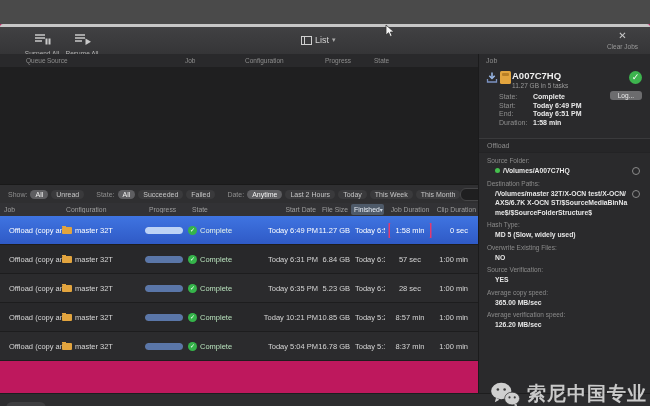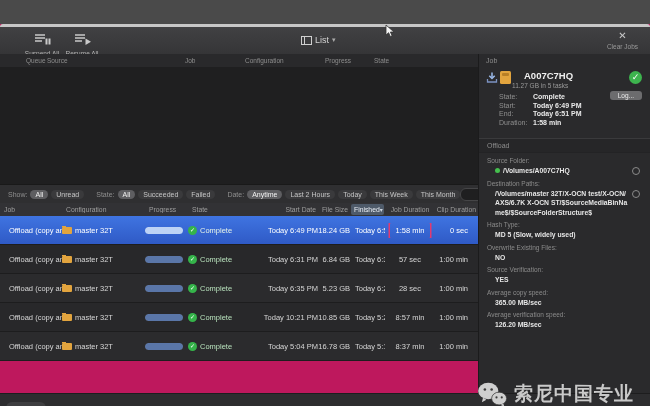--- a/index.html
+++ b/index.html
@@ -74,21 +74,21 @@
   .cell.cdur{text-align:right;padding-right:10px;}
 
   
   .sidebar{position:absolute;top:30px;left:478px;width:172px;height:348px;background:#2a2a2c;border-left:1px solid #1b1b1c;
            box-sizing:border-box;font-size:7px;color:#9a9a9a;}
   .sb-head{padding:3px 0 0 7px;font-size:7px;color:#8d8d8d;}
   .sb-card{position:relative;height:72px;}
   .sb-icons{position:absolute;left:7px;top:7px;display:flex;gap:2px;align-items:flex-start;}
   .sdcard{width:11px;height:13px;background:#e2a43e;border-radius:1.5px;position:relative;}
   .sdcard::before{content:"";position:absolute;left:2px;top:2px;right:2px;height:3px;background:#b87f26;border-radius:1px;}
-  .sb-title{position:absolute;left:33px;top:6px;font-size:9.5px;font-weight:bold;color:#efefef;padding-left:12px;}
+  .sb-title{position:absolute;left:33px;top:6px;font-size:9.5px;font-weight:bold;color:#efefef;}
   .sb-sub{position:absolute;left:33px;top:18px;font-size:6.5px;color:#9a9a9a;}
   .sb-check{position:absolute;right:8px;top:7px;width:13px;height:13px;border-radius:50%;background:#3db44e;color:#fff;
             text-align:center;line-height:13px;font-size:9px;}
   .log-btn{position:absolute;right:8px;top:27px;background:#6c6c6e;color:#ececec;border-radius:3px;font-size:6.5px;
            padding:1px 8px;cursor:default;}
   .sb-fields{position:absolute;left:20px;top:29px;}
   .srow{display:flex;margin-bottom:1.5px;}
   .srow .fl{width:34px;color:#8f8f8f;}
   .srow .fv{color:#eaeaea;font-weight:bold;}
   .sb-section{margin-top:2px;padding:3px 8px;color:#8d8d8d;border-top:1px solid #3a3a3c;border-bottom:1px solid #232325;background:#262628;}
@@ -99,21 +99,21 @@
   .dot-green{display:inline-block;width:5px;height:5px;border-radius:50%;background:#45c04e;margin-right:3px;}
   .reveal{position:absolute;right:2px;top:1px;width:6px;height:6px;border:1.5px solid #8a8a8a;border-radius:50%;}
 
   
   .bottom-bar{position:absolute;left:0;bottom:0;width:650px;height:28px;background:#2d2d2f;border-top:1px solid #1d1d1e;}
   .jobs-btn{position:absolute;left:6px;bottom:7px;background:#3e3e40;border-radius:6px;color:#a8a8a8;font-size:7.5px;
             padding:2px 8px;display:flex;align-items:center;gap:3px;cursor:default;}
   .jobs-btn .tri{font-size:5px;color:#8f8f8f;}
 
   
-  .watermark{position:absolute;right:16px;bottom:15px;display:flex;align-items:center;gap:7px;z-index:5;}
+  .watermark{position:absolute;right:3px;bottom:15px;display:flex;align-items:center;gap:7px;z-index:5;}
   .wm-text{font-size:19px;font-weight:bold;letter-spacing:1px;color:#c9c9c9;font-family:"DejaVu Sans",sans-serif;}
   .ok-badge{position:absolute;right:3px;bottom:2px;background:#46a449;border-radius:2px;color:#fff;font-size:8.5px;
             font-weight:bold;padding:0 4px;display:flex;align-items:baseline;gap:1px;z-index:6;}
   .ok-badge .sfx{font-size:5.5px;font-weight:normal;color:#dcf2dc;}
 
   .cursor{position:absolute;left:385px;top:0;z-index:9;}
 </style>
 </head>
 <body>
 
@@ -225,21 +225,21 @@
         <div class="cell prog">
           <span class="bar">
             <span class="fill" style="width: 100%;"></span>
           </span>
         </div>
         <div class="cell state">
           <span class="chk">✓</span>
           <span class="st">Complete</span>
         </div>
         <div class="cell start">Today 6:49 PM</div>
-        <div class="cell size">18.24 GB</div>
+        <div class="cell size">11.27 GB</div>
         <div class="cell fin">Today 6:51…</div>
         <div class="cell jdur"><span class="dur-box">1:58 min</span></div>
         <div class="cell cdur">0 sec</div>
       </div>
 
       <div class="row grid9">
         <div class="cell job">
           <svg width="11" height="11" viewBox="0 0 12 12">
             <path d="M6 1v5" stroke="#bcd2f4" stroke-width="1.5" fill="none"></path>
             <path d="M3.3 4.2L6 7l2.7-2.8" fill="none" stroke="#bcd2f4" stroke-width="1.5"></path>

